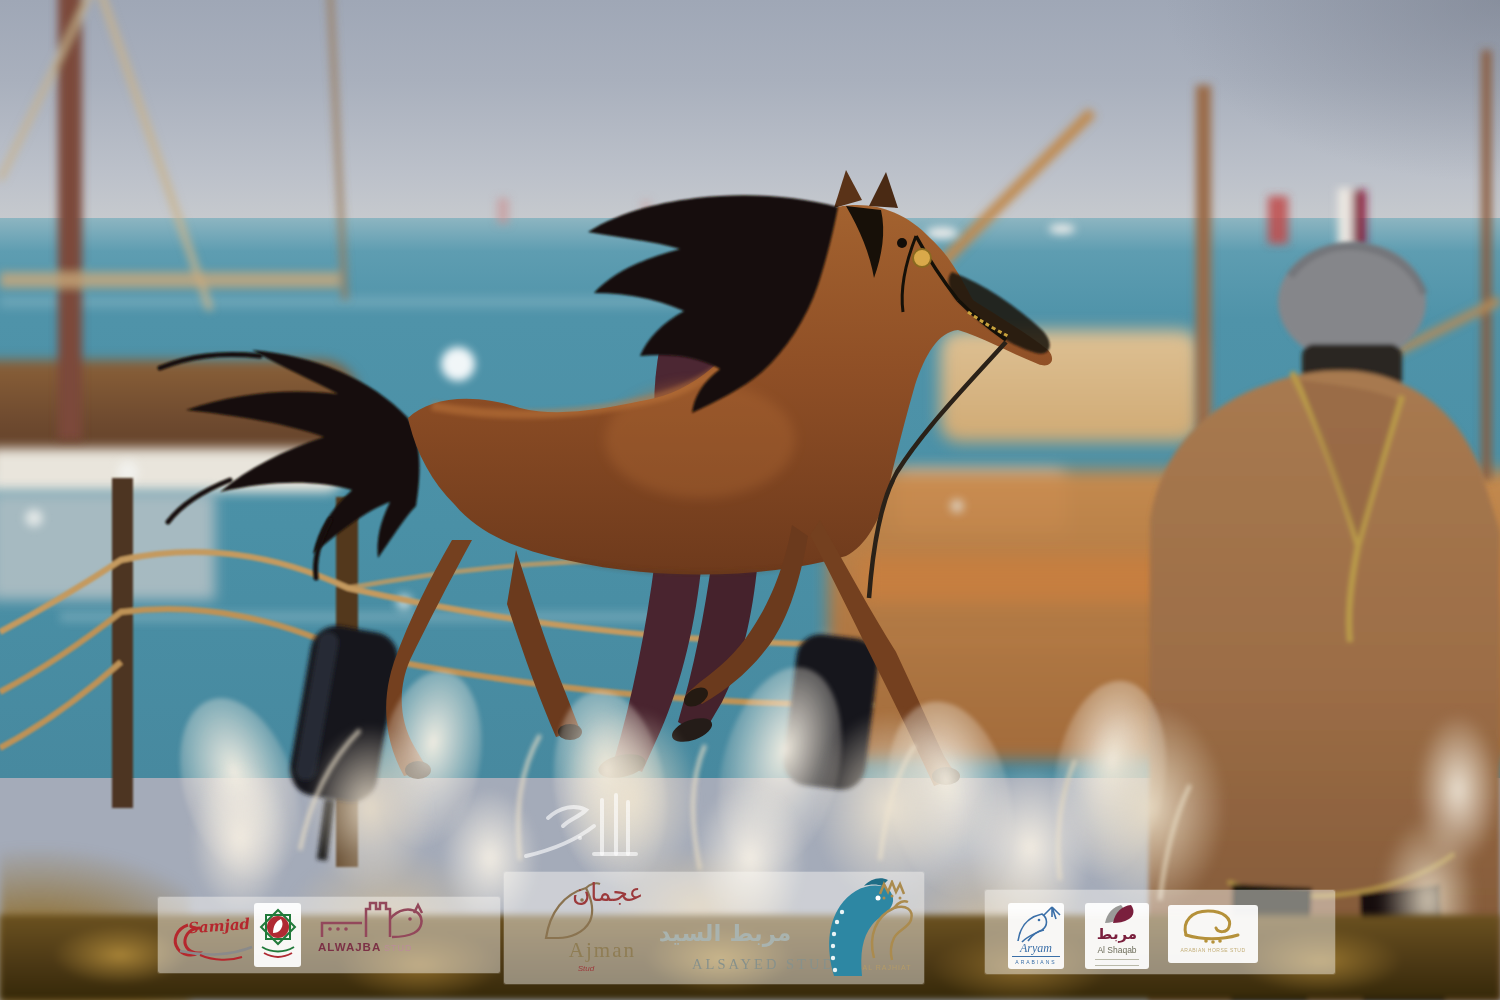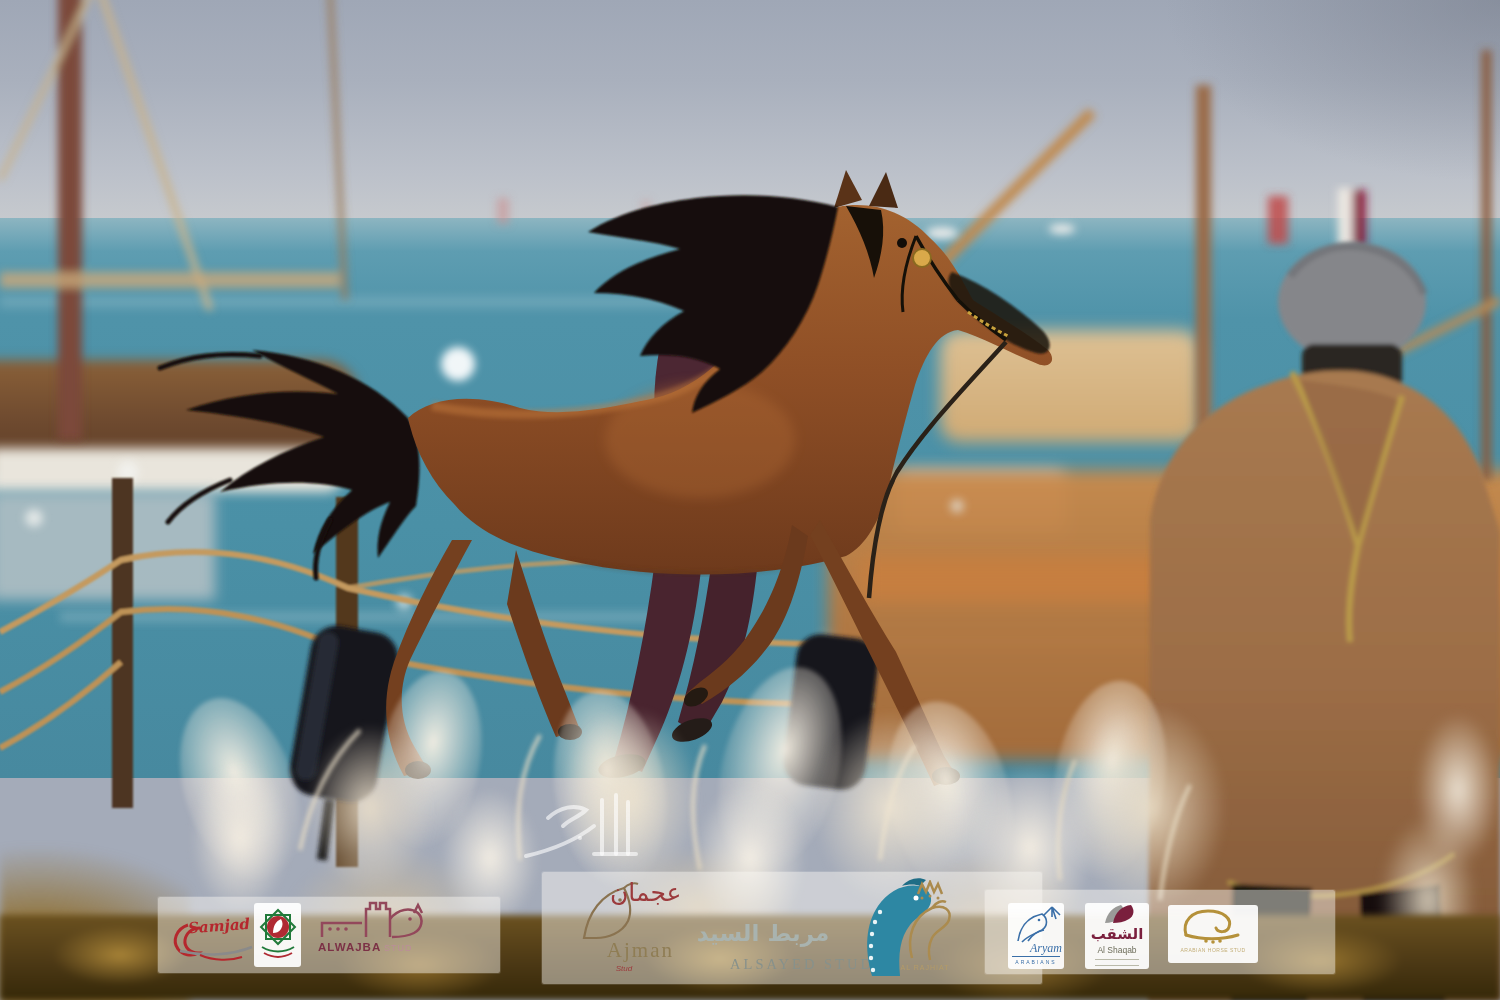--- a/index.html
+++ b/index.html
@@ -65,40 +65,40 @@
     background:radial-gradient(120% 100% at 20% 100%,#7a5c26 0%,#8f6d2c 45%,rgba(143,109,44,0) 100%);}
 
   
   .wm-text{left:652px;top:824px;color:rgba(255,255,255,.82);font-size:25px;font-weight:400;
     letter-spacing:12px;text-shadow:0 1px 3px rgba(110,100,80,.45);}
   .wm-cal{left:520px;top:790px;}
 
   
   .panel{background:rgba(251,249,245,.46);border-radius:2px;box-shadow:0 0 0 1px rgba(255,255,255,.12);}
   .panel-left{left:158px;top:897px;width:342px;height:76px;}
-  .panel-mid{left:542px;top:872px;width:500px;height:112px;}
+  .panel-mid{left:504px;top:872px;width:420px;height:112px;}
   .panel-right{left:985px;top:890px;width:350px;height:84px;}
   .card{position:absolute;background:rgba(255,255,255,.92);border-radius:3px;}
 
   .samjad-label{position:absolute;left:22px;top:6px;font-family:"DejaVu Serif",serif;font-style:italic;
     font-weight:bold;color:#b5272d;font-size:15px;transform:rotate(-4deg);}
   .alwajba-word{position:absolute;left:0px;top:44px;font-size:11.5px;font-weight:bold;color:#7c3146;letter-spacing:1px;}
   .alwajba-stud{position:absolute;left:66px;top:46px;font-size:9px;color:#bb8d99;letter-spacing:1px;}
   .ajman-ar{position:absolute;left:44px;top:-2px;font-family:"DejaVu Sans",sans-serif;font-size:25px;color:#9c3a3c;}
   .ajman-label{position:absolute;left:8px;top:58px;width:100px;text-align:right;
     font-family:"Liberation Serif",serif;font-size:21px;color:#8f7d54;letter-spacing:2px;}
   .ajman-sub{position:absolute;left:8px;top:84px;width:100px;text-align:center;font-style:italic;
     font-size:8px;color:#9c3a3c;}
   .alsayed-ar{position:absolute;left:0;top:26px;width:150px;text-align:center;
     font-family:"DejaVu Sans",sans-serif;font-size:23px;font-weight:bold;color:#a9b3af;}
   .alsayed-en{position:absolute;left:0;top:62px;width:150px;text-align:center;
     font-family:"Liberation Serif",serif;font-size:14.5px;color:#87918b;letter-spacing:3px;margin-left:39px;}
   .rajhiat-label{position:absolute;left:-12px;top:84px;width:86px;text-align:center;
     font-size:7px;color:#b49b67;letter-spacing:1px;}
-  .aryam-label{position:absolute;left:0;top:38px;width:76px;text-align:center;font-family:"Liberation Serif",serif;
+  .aryam-label{position:absolute;left:0;top:38px;width:56px;text-align:center;font-family:"Liberation Serif",serif;
     font-style:italic;font-size:12px;color:#3a6fa8;}
   .aryam-sub{position:absolute;left:0;top:53px;width:56px;text-align:center;font-size:5px;
     color:#3a6fa8;letter-spacing:2px;border-top:1px solid #3a6fa8;padding-top:2px;margin:0 4px;width:48px;}
   .shaqab-ar{position:absolute;left:0;top:22px;width:64px;text-align:center;
     font-family:"DejaVu Sans",sans-serif;font-size:15px;font-weight:bold;color:#7a1f3d;}
   .shaqab-en{position:absolute;left:0;top:42px;width:64px;text-align:center;font-size:8.5px;color:#6c6c5a;}
   .shaqab-rule{position:absolute;left:10px;top:56px;width:44px;height:5px;
     border-top:1px solid #b9b9a9;border-bottom:1px solid #b9b9a9;}
   .goldstud-cap{position:absolute;left:0;top:42px;width:90px;text-align:center;
     font-size:5px;color:#c3ae77;letter-spacing:.5px;}
@@ -397,21 +397,21 @@
         <circle cx="31" cy="17" r="1.3" fill="#3a6fa8"></circle>
       </svg>
       <span class="aryam-label">Aryam</span>
       <span class="aryam-sub">ARABIANS</span>
     </div>
     <div class="card" style="left:100px;top:13px;width:64px;height:66px;">
       <svg width="64" height="22" viewBox="0 0 64 22">
         <path d="M20,20 C22,10 28,4 36,2 C40,6 40,12 36,15 C31,18 25,20 20,20 Z" fill="#9a9a98"></path>
         <path d="M28,20 C30,9 37,3 46,2 C50,7 49,13 44,16 C39,19 33,20 28,20 Z" fill="#7a1f3d"></path>
       </svg>
-      <span class="shaqab-ar">الشقب</span>
+      <span class="shaqab-ar">مربط</span>
       <span class="shaqab-en">Al Shaqab</span>
       <span class="shaqab-rule"></span>
     </div>
     <div class="card" style="left:183px;top:15px;width:90px;height:58px;">
       <svg width="90" height="40" viewBox="0 0 90 40">
         <g stroke="#b5913a" stroke-width="3" fill="none" stroke-linecap="round">
           <path d="M18,30 C14,16 24,6 40,6 C56,6 64,14 61,22 C59,28 50,28 48,23"></path>
           <path d="M18,30 C34,35 54,35 70,30"></path>
         </g>
         <circle cx="38" cy="36" r="1.8" fill="#b5913a"></circle>

